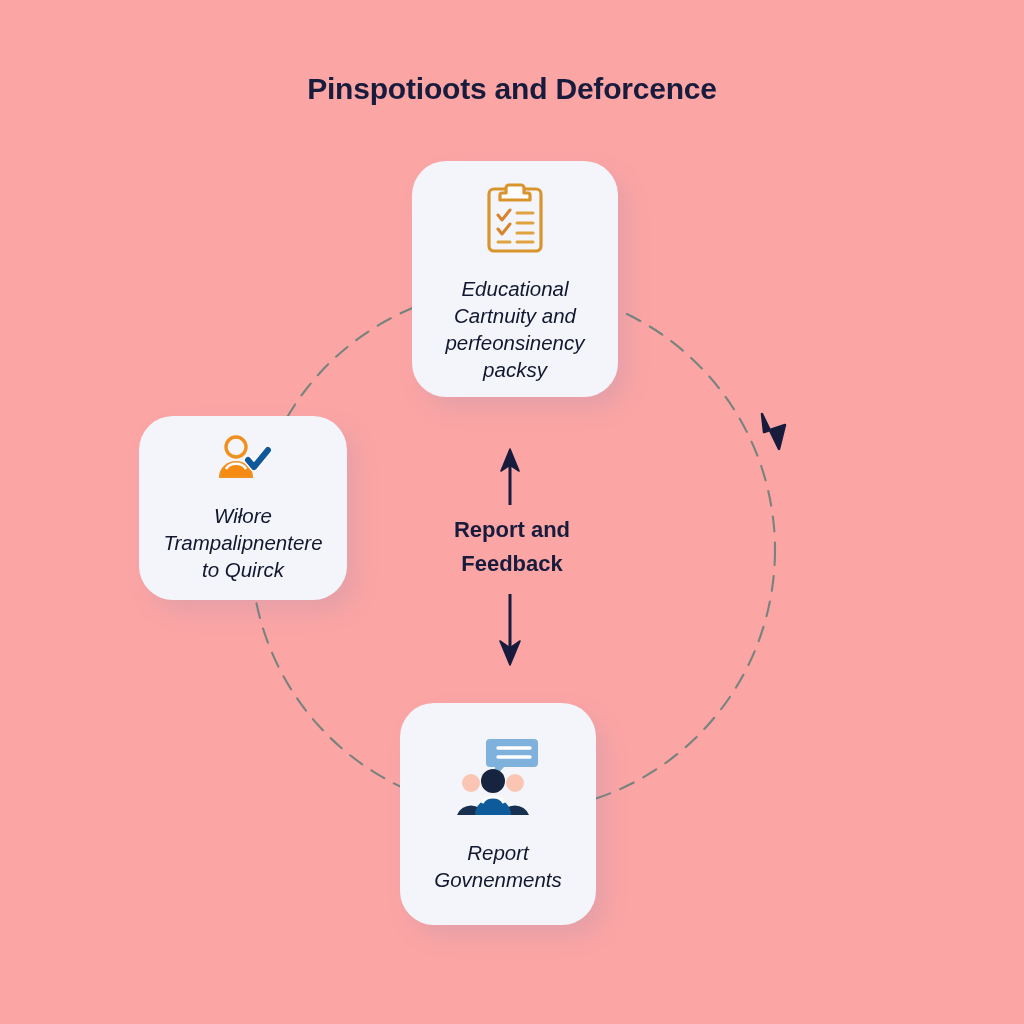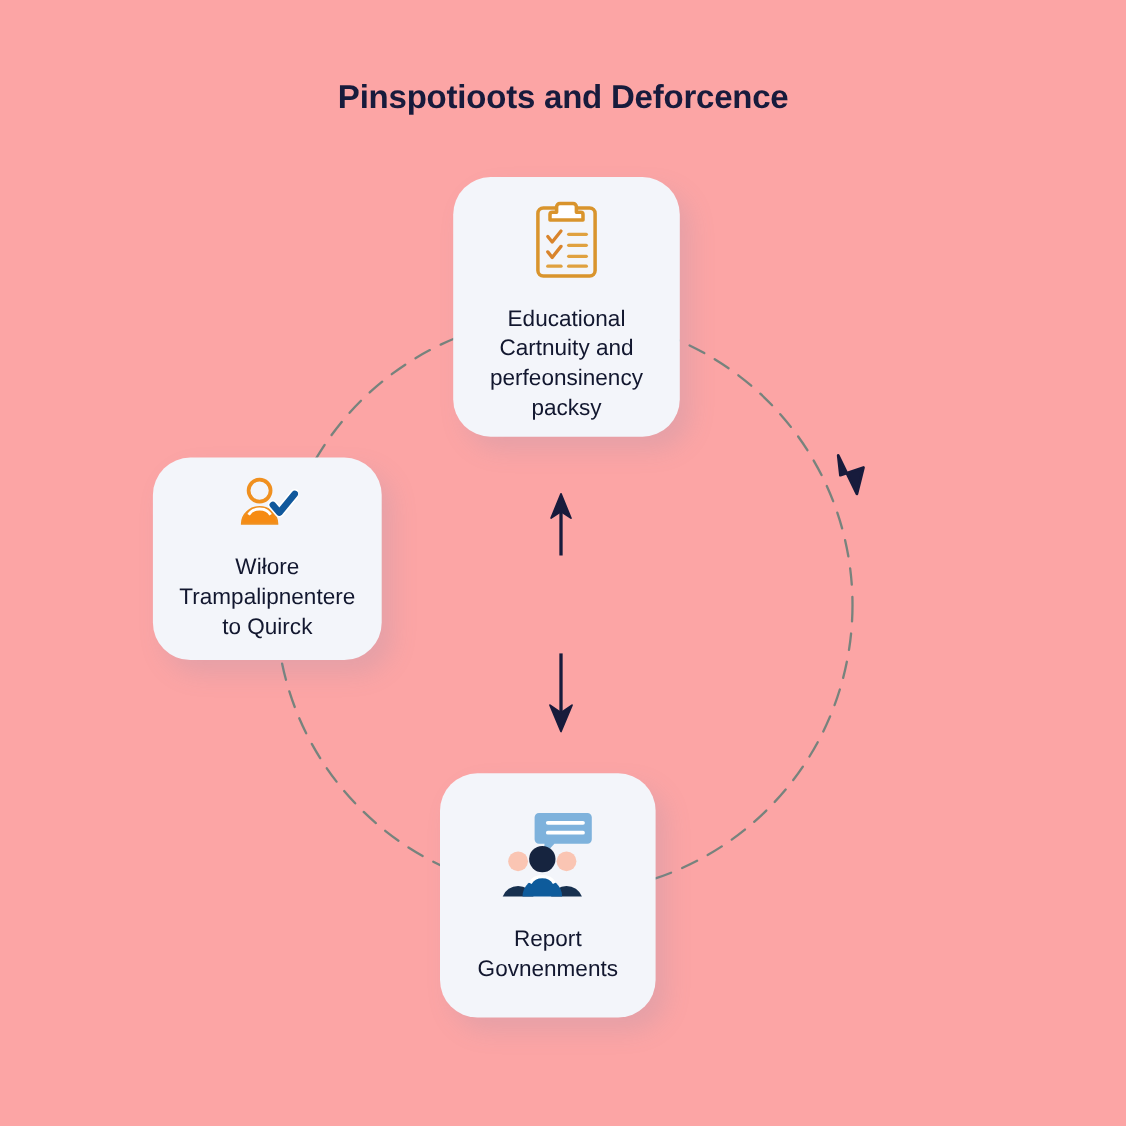--- a/index.html
+++ b/index.html
@@ -51,20 +51,21 @@
     background: #f3f5fa;
     box-sizing: border-box;
     display: flex;
     flex-direction: column;
     align-items: center;
     justify-content: center;
   }
   .card.rounded {
     border-radius: 34px;
     box-shadow: 10px 12px 22px rgba(120, 135, 175, 0.17);
+    font-style: italic;
   }
   .card.square {
     border-radius: 0;
     box-shadow: 10px 10px 16px rgba(150, 170, 205, 0.30);
   }
 
   .card-label {
     color: #12172f;
     font-size: 20.5px;
     line-height: 27px;
@@ -207,20 +208,22 @@
         <circle cx="39" cy="46" r="12" fill="#16243f"></circle>
 
         <path d="M 21 80 a 18 17 0 0 1 36 0 z" fill="#0e5b9b"></path>
         <path d="M 28 68 a 12 10 0 0 1 22 0" fill="none" stroke="#ffffff" stroke-width="3"></path>
       </svg>
     </span>
     <span class="card-label">Report
 Govnenments</span>
   </div>
 
+  <div id="center-label">Report and
+Feedback</div>
 
   <svg id="arrow-layer" viewBox="0 0 1024 1024" width="1024" height="1024" aria-hidden="true">
 
     <g>
       <line x1="510" y1="505" x2="510" y2="462" stroke="#171b3c" stroke-width="3"></line>
       <path d="M 510 449 L 519 471 L 510 465 L 501 471 Z" fill="#171b3c" stroke="#171b3c" stroke-width="1.6" stroke-linejoin="round"></path>
     </g>
 
     <g>
       <line x1="510" y1="594" x2="510" y2="648" stroke="#171b3c" stroke-width="3"></line>

